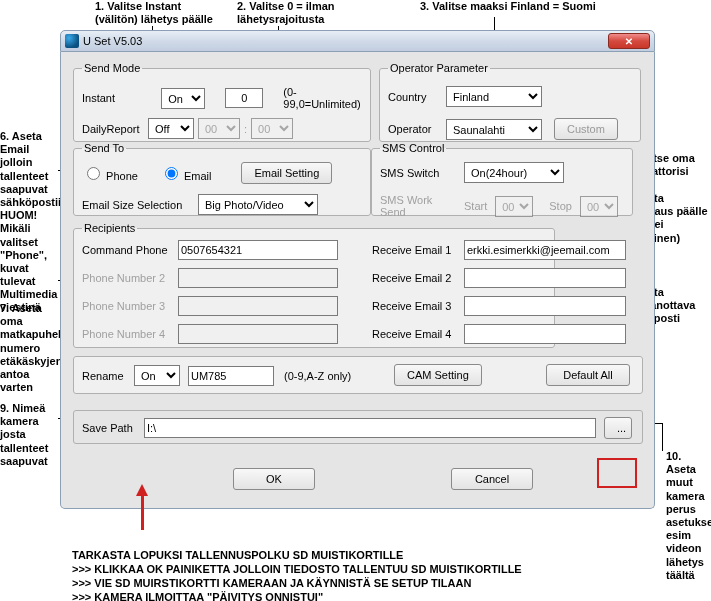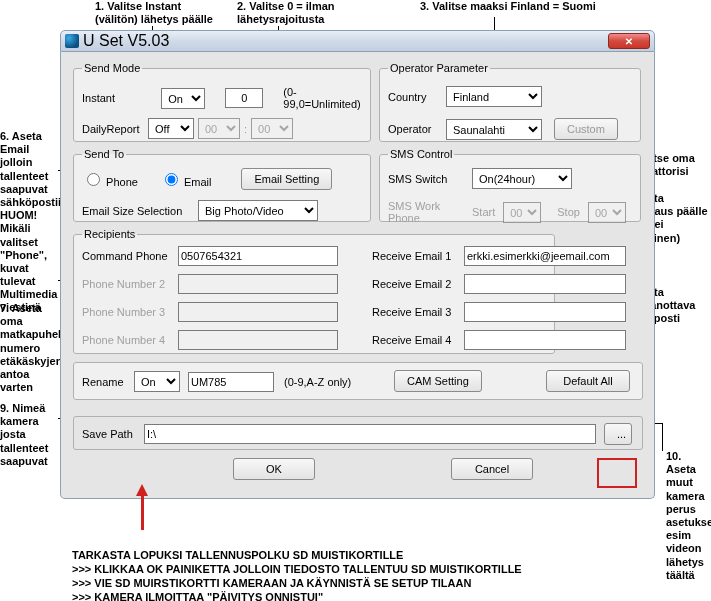--- a/index.html
+++ b/index.html
@@ -30,21 +30,21 @@
     border-top-right-radius: 5px;
     display: flex; align-items: center;
     padding: 0 4px;
     gap: 4px;
   }
   .app-icon {
     width: 14px; height: 14px;
     background: radial-gradient(circle at 4px 4px, #3aaaea 0%, #0a5080 70%);
     border-radius: 2px;
   }
-  .title-text { font-size: 16px; color: #000; }
+  .title-text { font-size: 11px; color: #000; }
   .close-btn {
     margin-left: auto;
     width: 42px; height: 16px;
     background: linear-gradient(to bottom, #f08c8c 0%, #d44a3e 50%, #c83729 100%);
     border: 1px solid #8a2a20;
     border-radius: 3px;
     color: #fff;
     display: flex; align-items: center; justify-content: center;
     font-size: 10px;
     font-weight: bold;
@@ -193,42 +193,42 @@
           <select style="width:96px;"><option>Finland</option></select>
         </div>
         <div style="position:absolute;left:8px;top:44px;" class="field">
           <span style="width:54px;display:inline-block;">Operator</span>
           <select style="width:96px;"><option>Saunalahti</option></select>
           <button class="win-btn disabled-l" style="margin-left:8px;">Custom</button>
         </div>
       </fieldset>
     </div>
 
-    <div style="display:flex;gap:8px;margin-top:6px;">
+    <div style="display:flex;margin-top:0;">
       <fieldset style="width:298px;height:74px;position:relative;">
         <legend>Send To</legend>
         <div style="position:absolute;left:8px;top:8px;" class="field">
           <label class="inline"><input type="radio" name="sendto" style=""> <span>Phone</span></label>
           <label class="inline" style="margin-left:18px;"><input type="radio" name="sendto" checked="" style=""> <span>Email</span></label>
           <button class="win-btn" style="margin-left:26px;">Email Setting</button>
         </div>
         <div style="position:absolute;left:8px;top:40px;" class="field">
           <span style="width:112px;display:inline-block;">Email Size Selection</span>
           <select style="width:120px;"><option>Big Photo/Video</option></select>
         </div>
       </fieldset>
 
       <fieldset style="width:262px;height:74px;position:relative;">
         <legend>SMS Control</legend>
         <div style="position:absolute;left:8px;top:8px;" class="field">
           <span style="width:80px;display:inline-block;">SMS Switch</span>
           <select style="width:100px;"><option>On(24hour)</option></select>
         </div>
         <div style="position:absolute;left:8px;top:40px;" class="field faint">
-          <span style="width:80px;display:inline-block;">SMS Work Phone</span>
+          <span style="width:80px;display:inline-block;">SMS Work Send</span>
           <span style="margin-right:4px;">Start</span>
           <select style="width:38px;" disabled=""><option>00</option></select>
           <span style="margin:0 4px 0 12px;">Stop</span>
           <select style="width:38px;" disabled=""><option>00</option></select>
         </div>
       </fieldset>
     </div>
 
     <fieldset style="width:482px;height:126px;position:relative;margin-top:6px;">
       <legend>Recipients</legend>
@@ -280,21 +280,21 @@
     </fieldset>
 
     <div style="position:relative;width:570px;height:34px;margin-top:16px;border:1px solid #b0b0b0;border-radius:3px;">
       <div style="position:absolute;left:8px;top:6px;" class="field">
         <span style="width:58px;display:inline-block;">Save Path</span>
         <input type="text" style="width: 452px;" value="I:\">
         <button class="win-btn browse-btn" style="margin-left:4px;">...</button>
       </div>
     </div>
 
-    <div style="position:relative;margin-top:8px;height:26px;">
+    <div style="position:relative;margin-top:24px;height:26px;">
       <button class="win-btn" style="position:absolute;left:160px;width:82px;">OK</button>
       <button class="win-btn" style="position:absolute;left:378px;width:82px;">Cancel</button>
     </div>
 
   </div>
 
   <div class="red-box" style="left:597px;top:458px;width:40px;height:30px;"></div>
 
   <div class="v-arrow-stem" style="left:141px;top:494px;height:36px;"></div>
   <div class="v-arrow" style="left:136px;top:484px;border-top:none;border-bottom:12px solid #d02020;"></div>

